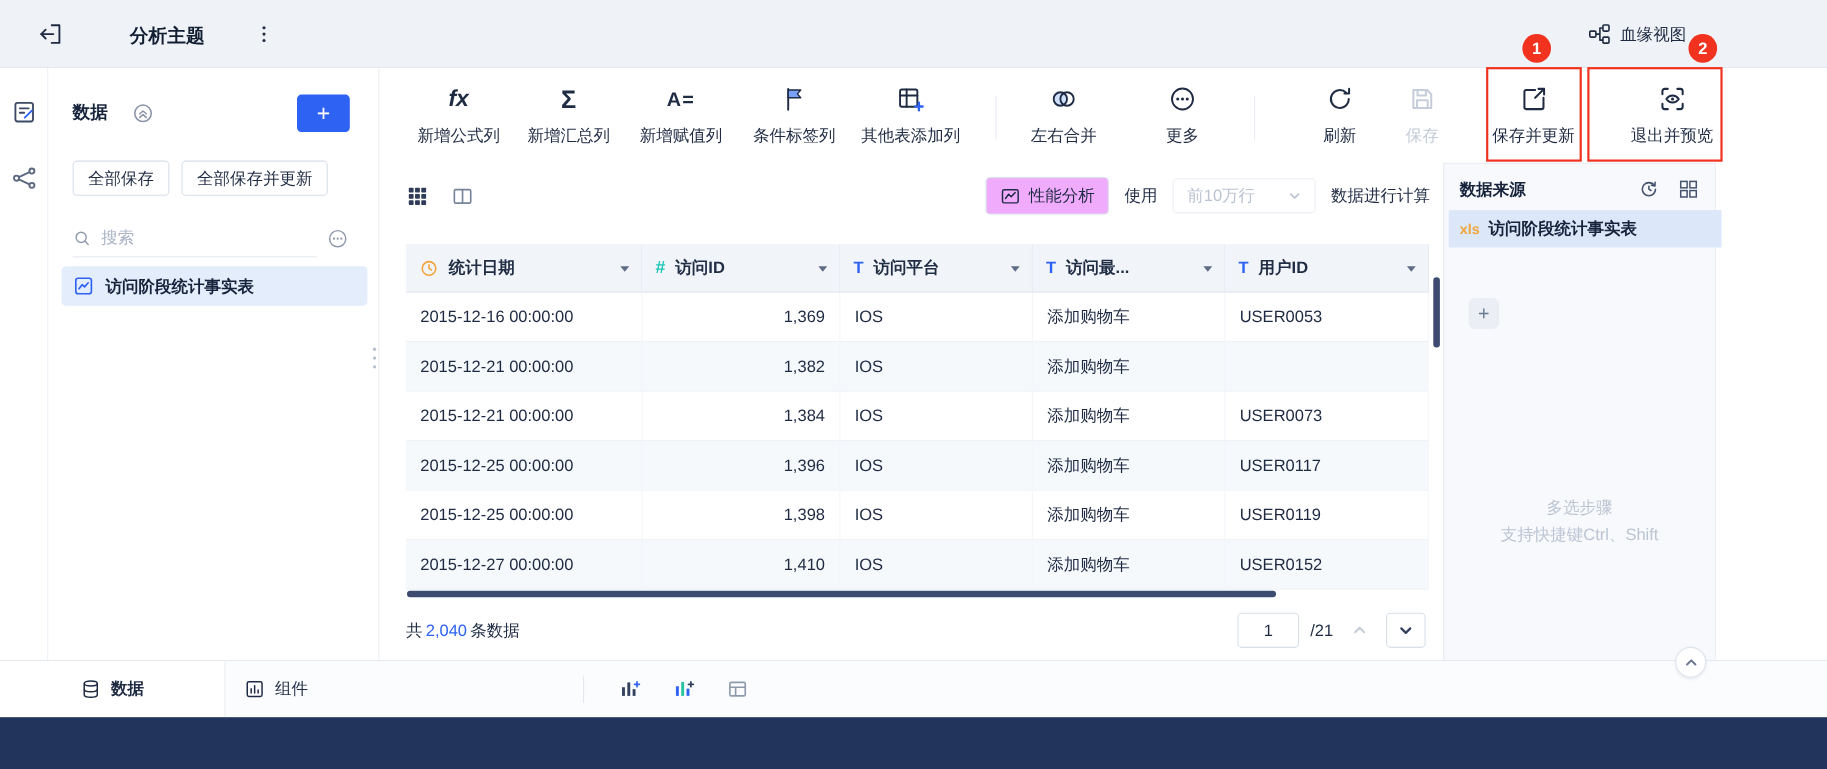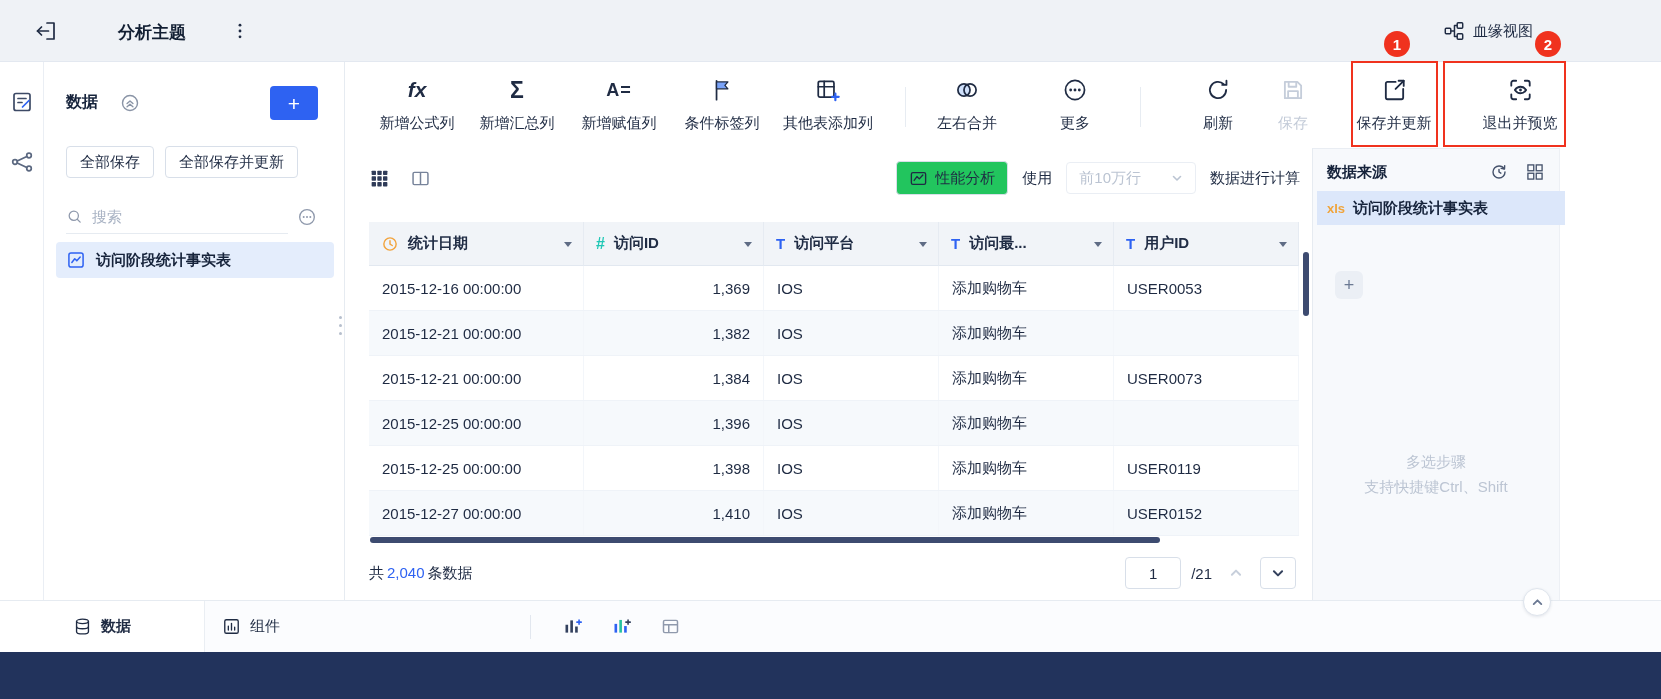--- a/index.html
+++ b/index.html
@@ -51,21 +51,21 @@
   .g-sigma{font-weight:700;font-size:23px;color:#1F2B43;}
   .g-aeq{font-weight:700;font-size:18px;letter-spacing:1px;color:#1F2B43;}
 
   
   .main{left:345px;top:148px;width:967px;height:452px;background:#fff;}
   .view-bar{position:absolute;left:24px;right:12px;top:8px;height:44px;display:flex;align-items:center;justify-content:space-between;}
   .vb-left{display:flex;align-items:center;gap:20px;}
   .vb-right{display:flex;align-items:center;gap:14px;}
   .vb-iconbtn{background:none;border:none;cursor:pointer;display:flex;align-items:center;}
   .perf-btn{display:flex;align-items:center;gap:7px;height:34px;padding:0 12px;border:1px solid #D8DFE9;border-radius:4px;
-            background:#22c55e;font-size:15px;color:#1F2B43;cursor:pointer;white-space:nowrap;}
+            background:#f0abfc;font-size:15px;color:#1F2B43;cursor:pointer;white-space:nowrap;}
   .vb-text{font-size:15px;color:#1F2B43;white-space:nowrap;}
   .limit-select{display:flex;align-items:center;gap:30px;height:32px;padding:0 12px;border:1px solid #EAEEF4;border-radius:4px;
                 color:#BBC4D2;font-size:15px;background:#fff;cursor:default;white-space:nowrap;}
   .table{position:absolute;left:24px;top:74px;width:930px;}
   .thead{display:flex;height:44px;}
   .hcell{position:relative;display:flex;align-items:center;gap:9px;padding:11px 12px;background:#F1F4F8;
          border-right:1px solid #E6EBF2;border-bottom:1px solid #E2E8F0;font-size:15px;font-weight:700;color:#212D45;cursor:pointer;}
   .caret{position:absolute;right:11px;top:50%;margin-top:-2px;width:0;height:0;border:4.5px solid transparent;border-top:5.5px solid #5F6C85;}
   .c0{width:215px}.c1{width:180px}.c2{width:175px}.c3{width:175px}.c4{width:185px}
   .g-hash{font-weight:700;font-size:16px;color:#1FC7B5;}
@@ -425,20 +425,21 @@
           <div class="tcell c1 num">1,384</div>
           <div class="tcell c2">IOS</div>
           <div class="tcell c3">添加购物车</div>
           <div class="tcell c4">USER0073</div>
         </div>
         <div class="trow">
           <div class="tcell c0">2015-12-25 00:00:00</div>
           <div class="tcell c1 num">1,396</div>
           <div class="tcell c2">IOS</div>
           <div class="tcell c3">添加购物车</div>
+          <div class="tcell c4">USER0117</div>
         </div>
         <div class="trow">
           <div class="tcell c0">2015-12-25 00:00:00</div>
           <div class="tcell c1 num">1,398</div>
           <div class="tcell c2">IOS</div>
           <div class="tcell c3">添加购物车</div>
           <div class="tcell c4">USER0119</div>
         </div>
         <div class="trow">
           <div class="tcell c0">2015-12-27 00:00:00</div>

